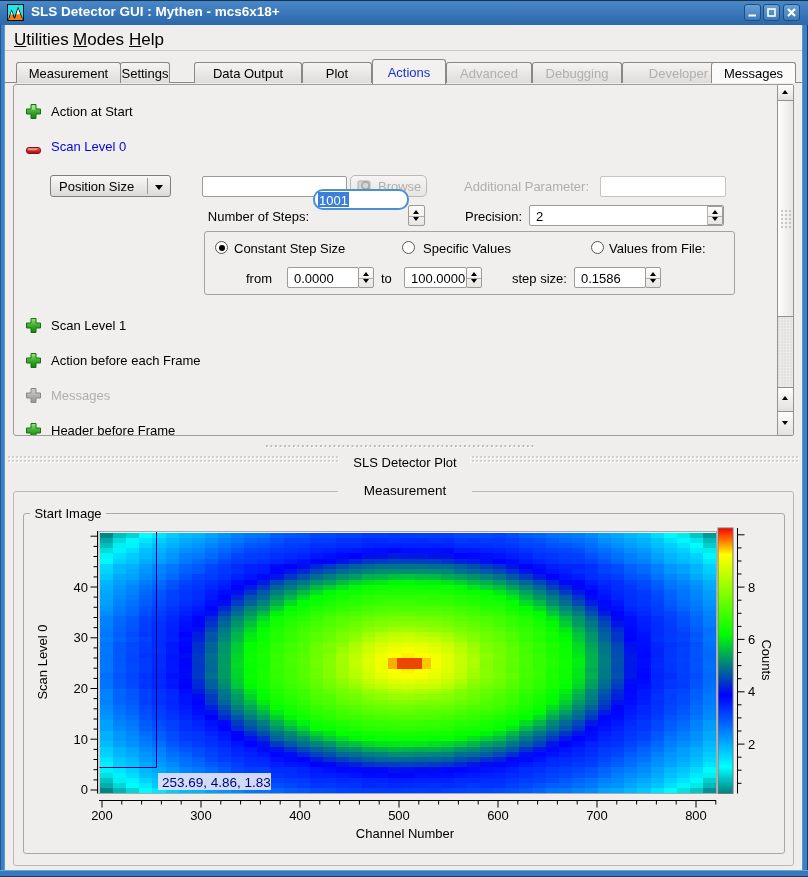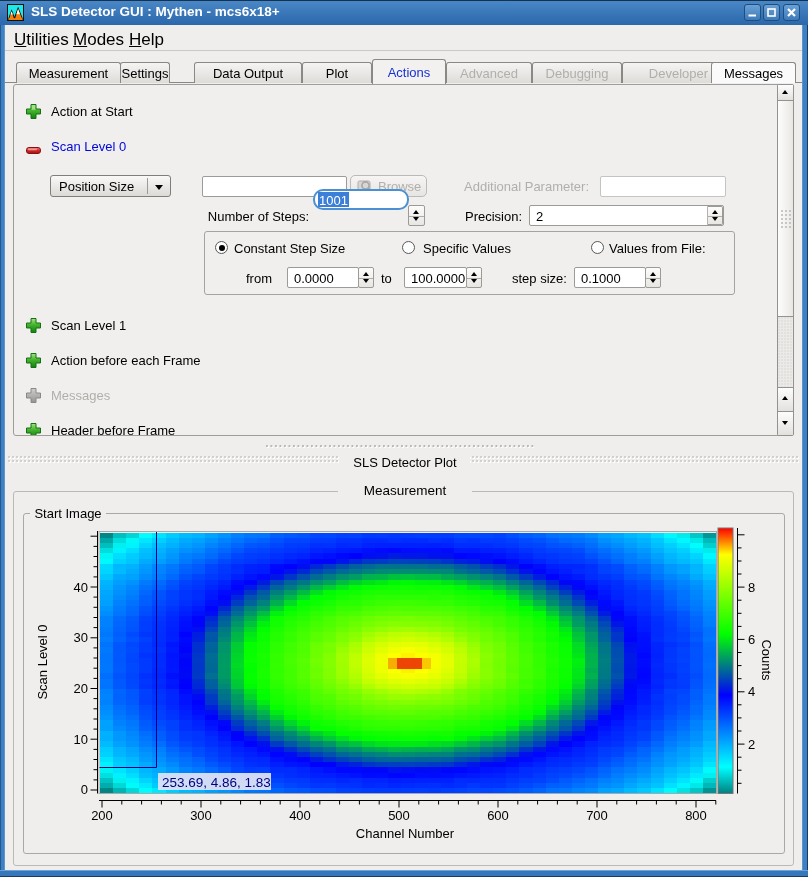--- a/index.html
+++ b/index.html
@@ -140,21 +140,21 @@
         <div class="arr dn" style="left:3.5px;bottom:4px"></div>
       </div>
     <div class="lbl" style="left:367px;top:186px">to</div>
     <div class="field" style="left:390px;top:182px;width:63px;height:21px">100.0000</div>
     <div class="spinbtns" style="left:452px;top:182px;width:16px;height:21px">
         <i></i>
         <div class="arr up" style="left:3.5px;top:4px"></div>
         <div class="arr dn" style="left:3.5px;bottom:4px"></div>
       </div>
     <div class="lbl" style="left:498px;top:186px">step size:</div>
-    <div class="field" style="left:560px;top:182px;width:72px;height:21px">0.1000</div>
+    <div class="field" style="left:560px;top:182px;width:72px;height:21px">0.1586</div>
     <div class="spinbtns" style="left:631px;top:182px;width:16px;height:21px">
         <i></i>
         <div class="arr up" style="left:3.5px;top:4px"></div>
         <div class="arr dn" style="left:3.5px;bottom:4px"></div>
       </div>
 
     <svg class="abs" style="left:11px;top:232px" width="17" height="17" viewBox="0 0 17 17">
         <path d="M6 1.5 h5 v4.5 h4.5 v5 h-4.5 v4.5 h-5 v-4.5 h-4.5 v-5 h4.5 z" fill="url(#gp)" stroke="#157015" stroke-width="1" stroke-linejoin="round"></path>
       </svg>
     <div class="lbl" style="left:37px;top:233px">Scan Level 1</div>

